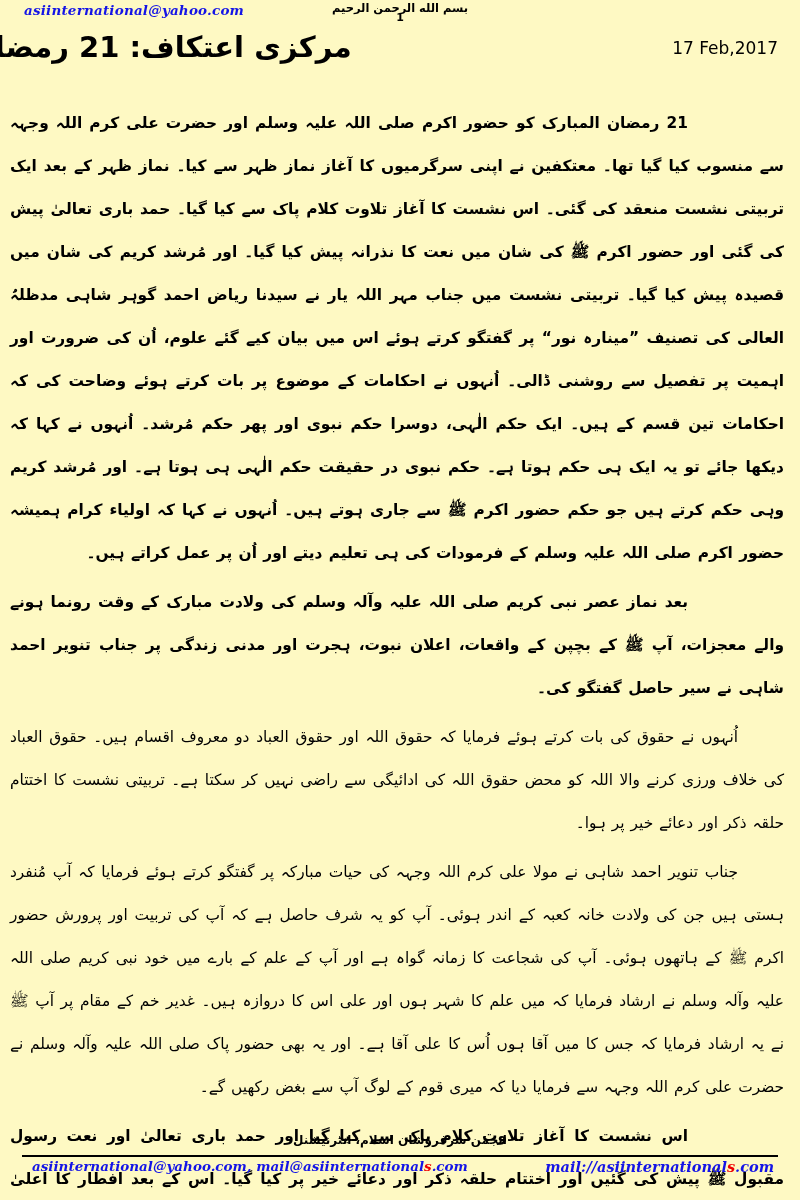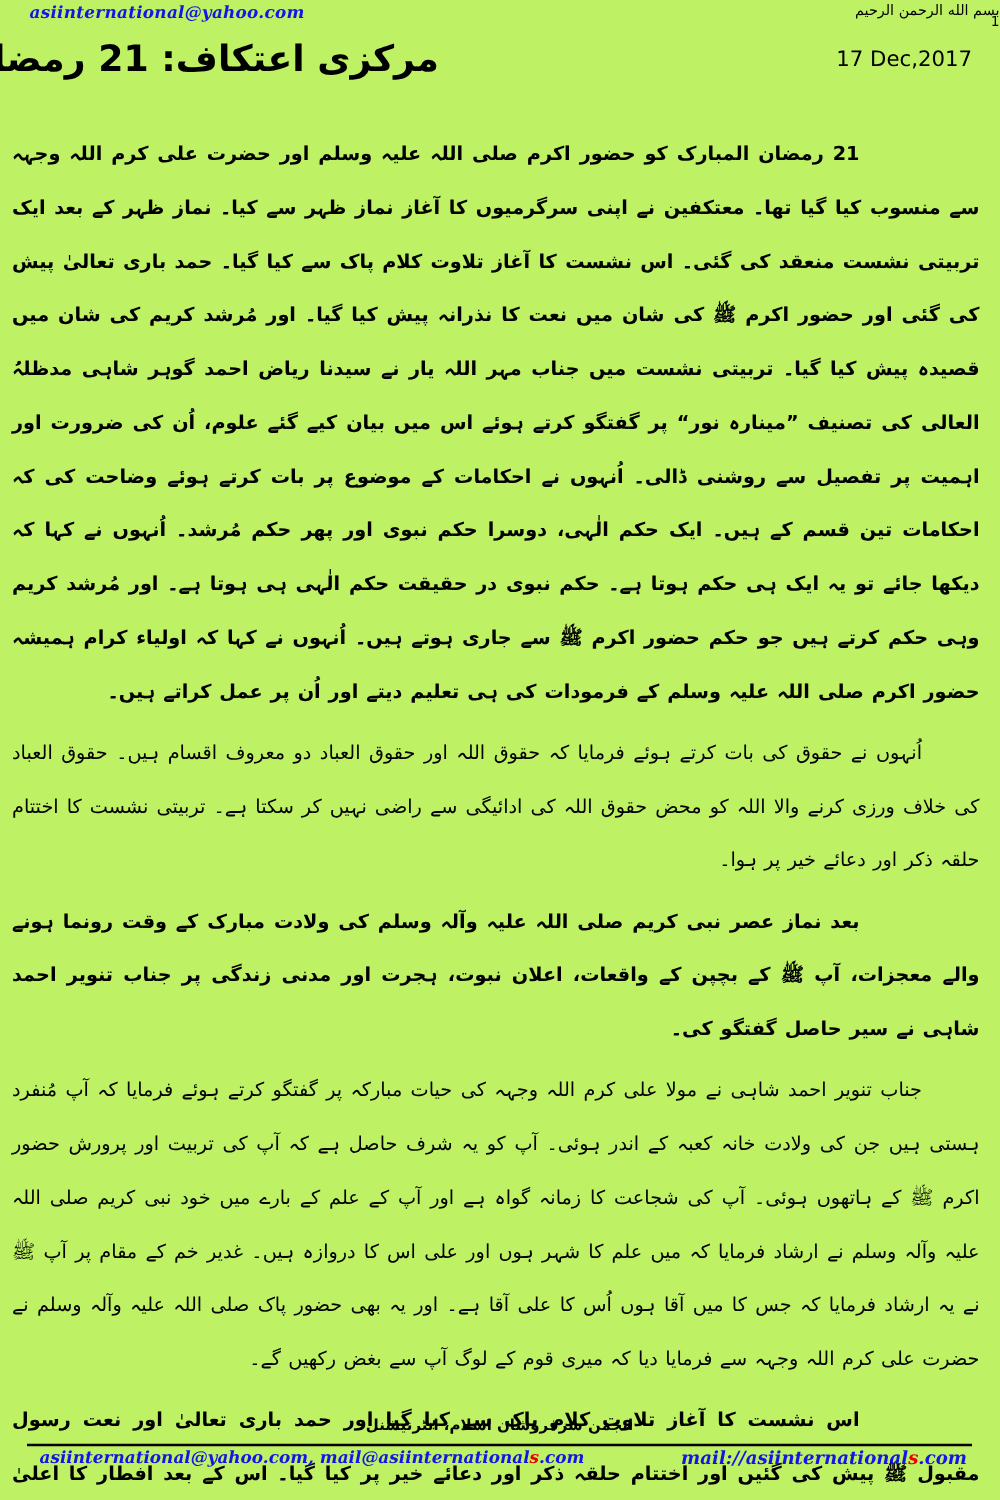--- a/index.html
+++ b/index.html
@@ -7,21 +7,21 @@
     margin: 0;
     padding: 0;
     background: #ffffff;
   }
 
   .page {
     position: relative;
     width: 800px;
     height: 1200px;
     margin: 0 auto;
-    background: #bef264;
+    background: #fef9c3;
     overflow: hidden;
     font-family: "DejaVu Sans", sans-serif;
   }
 
   
   .header {
     position: relative;
     height: 96px;
     direction: ltr;
   }
@@ -37,22 +37,23 @@
     color: #1414e6;
     letter-spacing: 0.2px;
     white-space: nowrap;
   }
 
   .hdr-bismillah-wrap {
     position: absolute;
     left: 0;
     right: 0;
     top: 2px;
-    text-align: right;
-    direction: rtl;
+    text-align: center;
+    direction: rtl;
+    font-weight: bold;
   }
   .hdr-bismillah {
     font-family: "DejaVu Sans", sans-serif;
     font-size: 11.5px;
     color: #000;
     line-height: 1.05;
     display: block;
   }
   .hdr-pageno {
     display: block;
@@ -185,34 +186,34 @@
 
   <div class="header">
 
     <div class="hdr-email">asiinternational@yahoo.com</div>
 
     <div class="hdr-bismillah-wrap">
       <span class="hdr-bismillah">بسم الله الرحمن الرحيم</span>
       <span class="hdr-pageno">1</span>
     </div>
 
-    <div class="hdr-date">17 Dec,2017</div>
+    <div class="hdr-date">17 Feb,2017</div>
 
     <div class="hdr-title-wrap">
       <span class="hdr-title">مرکزی اعتکاف: 21 رمضان</span>
     </div>
   </div>
 
   <div class="body-area">
 
     <p class="para indent-lg">21 رمضان المبارک کو حضور اکرم صلی اللہ علیہ وسلم اور حضرت علی کرم اللہ وجہہ سے منسوب کیا گیا تھا۔ معتکفین نے اپنی سرگرمیوں کا آغاز نماز ظہر سے کیا۔ نماز ظہر کے بعد ایک تربیتی نشست منعقد کی گئی۔ اس نشست کا آغاز تلاوت کلام پاک سے کیا گیا۔ حمد باری تعالیٰ پیش کی گئی اور حضور اکرم ﷺ کی شان میں نعت کا نذرانہ پیش کیا گیا۔ اور مُرشد کریم کی شان میں قصیدہ پیش کیا گیا۔ تربیتی نشست میں جناب مہر اللہ یار نے سیدنا ریاض احمد گوہر شاہی مدظلہُ العالی کی تصنیف ”مینارہ نور“ پر گفتگو کرتے ہوئے اس میں بیان کیے گئے علوم، اُن کی ضرورت اور اہمیت پر تفصیل سے روشنی ڈالی۔ اُنہوں نے احکامات کے موضوع پر بات کرتے ہوئے وضاحت کی کہ احکامات تین قسم کے ہیں۔ ایک حکم الٰہی، دوسرا حکم نبوی اور پھر حکم مُرشد۔ اُنہوں نے کہا کہ دیکھا جائے تو یہ ایک ہی حکم ہوتا ہے۔ حکم نبوی در حقیقت حکم الٰہی ہی ہوتا ہے۔ اور مُرشد کریم وہی حکم کرتے ہیں جو حکم حضور اکرم ﷺ سے جاری ہوتے ہیں۔ اُنہوں نے کہا کہ اولیاء کرام ہمیشہ حضور اکرم صلی اللہ علیہ وسلم کے فرمودات کی ہی تعلیم دیتے اور اُن پر عمل کراتے ہیں۔</p>
 
+    <p class="para indent-lg">بعد نماز عصر نبی کریم صلی اللہ علیہ وآلہ وسلم کی ولادت مبارک کے وقت رونما ہونے والے معجزات، آپ ﷺ کے بچپن کے واقعات، اعلان نبوت، ہجرت اور مدنی زندگی پر جناب تنویر احمد شاہی نے سیر حاصل گفتگو کی۔</p>
+
     <p class="para indent">اُنہوں نے حقوق کی بات کرتے ہوئے فرمایا کہ حقوق اللہ اور حقوق العباد دو معروف اقسام ہیں۔ حقوق العباد کی خلاف ورزی کرنے والا اللہ کو محض حقوق اللہ کی ادائیگی سے راضی نہیں کر سکتا ہے۔ تربیتی نشست کا اختتام حلقہ ذکر اور دعائے خیر پر ہوا۔</p>
-
-    <p class="para indent-lg">بعد نماز عصر نبی کریم صلی اللہ علیہ وآلہ وسلم کی ولادت مبارک کے وقت رونما ہونے والے معجزات، آپ ﷺ کے بچپن کے واقعات، اعلان نبوت، ہجرت اور مدنی زندگی پر جناب تنویر احمد شاہی نے سیر حاصل گفتگو کی۔</p>
 
     <p class="para indent">جناب تنویر احمد شاہی نے مولا علی کرم اللہ وجہہ کی حیات مبارکہ پر گفتگو کرتے ہوئے فرمایا کہ آپ مُنفرد ہستی ہیں جن کی ولادت خانہ کعبہ کے اندر ہوئی۔ آپ کو یہ شرف حاصل ہے کہ آپ کی تربیت اور پرورش حضور اکرم ﷺ کے ہاتھوں ہوئی۔ آپ کی شجاعت کا زمانہ گواہ ہے اور آپ کے علم کے بارے میں خود نبی کریم صلی اللہ علیہ وآلہ وسلم نے ارشاد فرمایا کہ میں علم کا شہر ہوں اور علی اس کا دروازہ ہیں۔ غدیر خم کے مقام پر آپ ﷺ نے یہ ارشاد فرمایا کہ جس کا میں آقا ہوں اُس کا علی آقا ہے۔ اور یہ بھی حضور پاک صلی اللہ علیہ وآلہ وسلم نے حضرت علی کرم اللہ وجہہ سے فرمایا دیا کہ میری قوم کے لوگ آپ سے بغض رکھیں گے۔</p>
 
 
     <p class="para indent-lg last-center">اس نشست کا آغاز تلاوت کلام پاک سے کیا گیا اور حمد باری تعالیٰ اور نعت رسول مقبول ﷺ پیش کی گئیں اور اختتام حلقہ ذکر اور دعائے خیر پر کیا گیا۔ اس کے بعد افطار کا اعلیٰ انتظام تھا۔ معتکفین نے افطار کے اور معمول کی عبادات میں مصروف ہو گئے۔</p>
 
   </div>
 
   <div class="footer">
 

